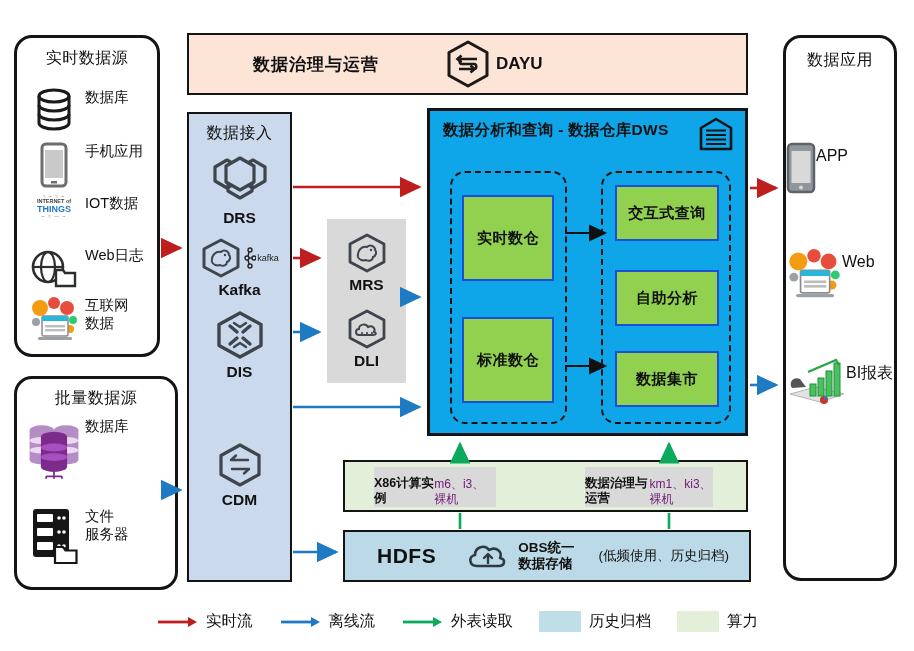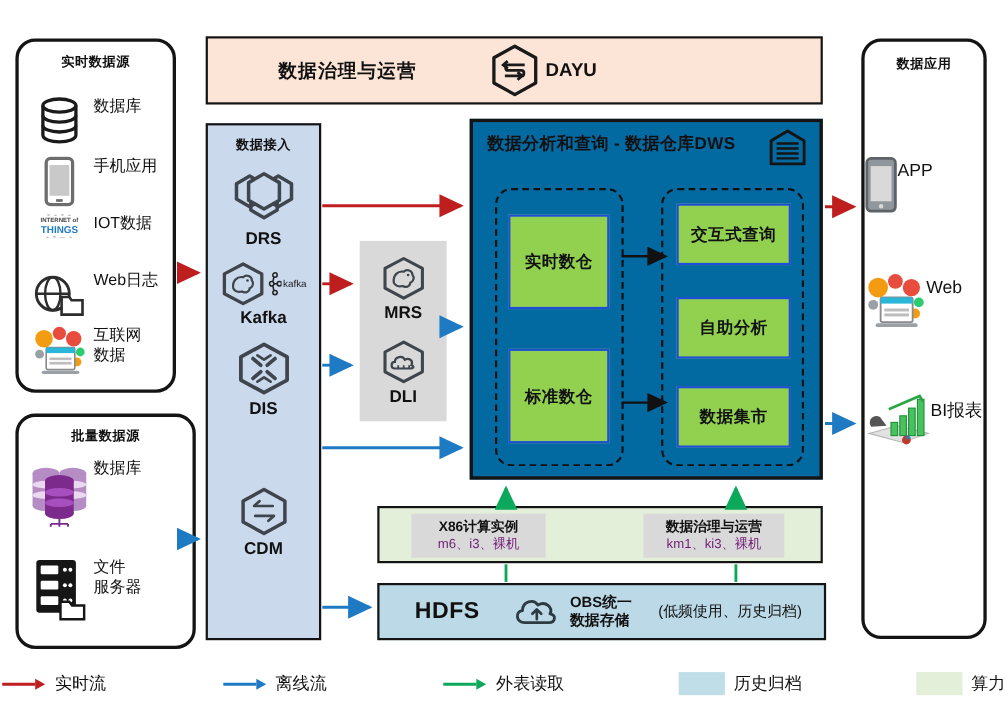--- a/index.html
+++ b/index.html
@@ -1,37 +1,37 @@
 <!DOCTYPE html>
 <html><head>
 <meta charset="utf-8">
 <style>
   html,body{margin:0;padding:0;background:#ffffff;}
   #canvas{position:relative;width:914px;height:651px;background:#ffffff;overflow:hidden;
           font-family:"Liberation Sans","DejaVu Sans",sans-serif;color:#111;}
   .abs{position:absolute;}
   .rbox{position:absolute;background:#fff;border:3px solid #141414;border-radius:18px;box-sizing:border-box;}
   .sqbox{position:absolute;border:2.5px solid #141414;box-sizing:border-box;}
-  .btitle{font-weight:700;font-size:12px;text-align:center;letter-spacing:.5px;}
+  .btitle{font-weight:400;font-size:16px;text-align:center;letter-spacing:.5px;}
   .row{position:absolute;left:10px;right:6px;display:flex;align-items:flex-start;}
   .iconcell{width:54px;display:flex;justify-content:center;align-items:center;flex:none;}
   .ilabel{font-size:14.5px;margin-left:4px;white-space:pre-line;line-height:1.25;}
   .service{position:absolute;left:0;width:100%;display:flex;flex-direction:column;align-items:center;}
   .service .slabel{font-weight:700;font-size:15.5px;margin-top:3px;}
   .greenbox{position:absolute;background:#92D050;border:2px solid #1d4ed8;display:flex;align-items:center;justify-content:center;
             font-weight:700;font-size:15px;box-sizing:border-box;letter-spacing:.5px;}
   .dashed{position:absolute;border:2.5px dashed #111;border-radius:15px;box-sizing:border-box;}
   .plabel{white-space:pre-line;}
-  .computecell{position:absolute;background:#D9D9D9;display:flex;flex-direction:column;align-items:center;justify-content:center;
+  .computecell{position:absolute;background:#D9D9D9;display:flex;flex-direction:row;align-items:flex-end;justify-content:center;
                box-sizing:border-box;line-height:1.25;}
   .computecell .cname{font-weight:700;font-size:12.5px;}
   .computecell .cspec{font-size:12px;color:#701a75;}
   .appitem{position:absolute;left:0;width:100%;display:flex;align-items:flex-start;}
   .appitem .alabel{font-size:16px;margin-top:5px;}
-  #legend{position:absolute;left:0;top:611px;width:914px;display:flex;justify-content:space-between;align-items:center;gap:26px;}
+  #legend{position:absolute;left:0;top:611px;width:914px;display:flex;justify-content:center;align-items:center;gap:26px;}
   .litem{display:flex;align-items:center;gap:8px;font-size:15.5px;}
   .swatch{width:42px;height:21px;}
   svg{display:block;}
   #flow-arrows{position:absolute;left:0;top:0;pointer-events:none;z-index:40;}
 </style>
 </head>
 <body>
 
 <div id="canvas">
 
@@ -244,21 +244,21 @@
         <svg width="42" height="40" viewBox="0 0 42 40" fill="none" stroke="#3f454d">
           <polygon points="21,2 38,11 38,29 21,38 4,29 4,11" stroke-width="2.8" stroke-linejoin="round"></polygon>
           <path d="M13 26 c-4 0 -4 -6 0 -6 c0 -5 7 -6 9 -2 c4 -2 8 1 6 5 c3 1 2 3 -1 3 z" stroke-width="2"></path>
           <path d="M16 23 v3 M21 23 v3 M26 23 v3" stroke-width="1.6"></path>
         </svg>
       </span>
       <span class="slabel">DLI</span>
     </div>
   </div>
 
-  <div class="sqbox" style="left:427px;top:108px;width:321px;height:328px;background:#0369a1;border-width:3px;">
+  <div class="sqbox" style="left:427px;top:108px;width:321px;height:328px;background:#0ea5e9;border-width:3px;">
     <div class="abs" style="left:13px;top:9px;font-weight:700;font-size:15.5px;letter-spacing:.3px;">数据分析和查询 - 数据仓库DWS</div>
     <span class="abs" style="right:9px;top:5px;">
       <svg width="40" height="36" viewBox="0 0 40 36" fill="none" stroke="#141414" stroke-width="2.6" stroke-linejoin="round">
         <polygon points="5,12 20,3 35,12 35,33 5,33"></polygon>
         <path d="M10 14.5 h20 M10 19 h20 M10 23.5 h20 M10 28 h20" stroke-width="2.2"></path>
       </svg>
     </span>
     <div class="dashed" style="left:20px;top:60px;width:117px;height:253px;"></div>
     <div class="dashed" style="left:171px;top:60px;width:130px;height:253px;"></div>
     <div class="greenbox" style="left:32px;top:84px;width:92px;height:86px;">实时数仓</div>

